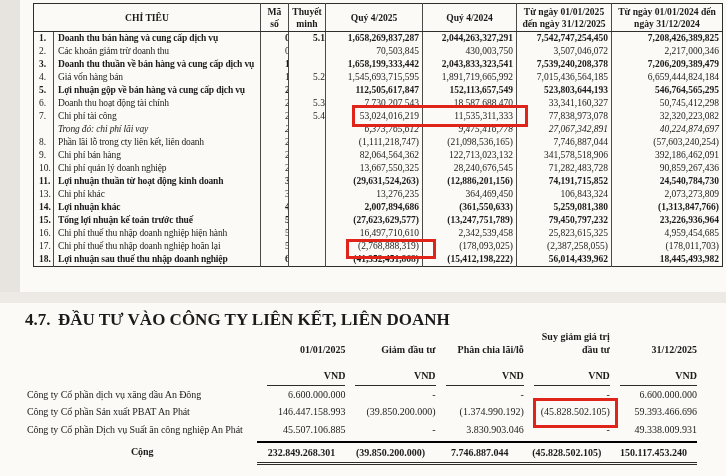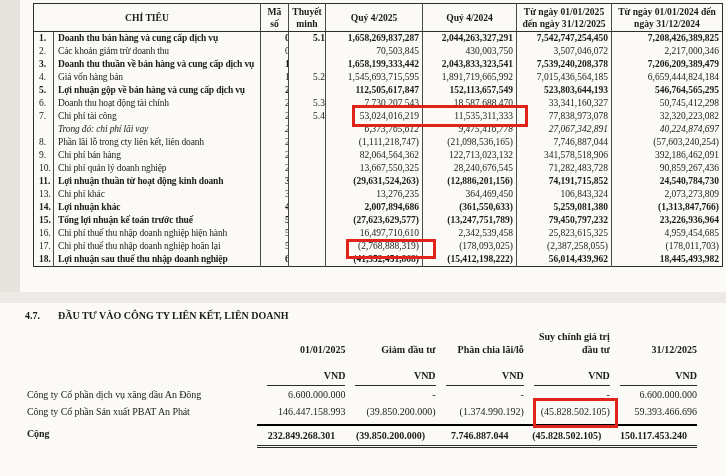--- a/index.html
+++ b/index.html
@@ -26,21 +26,21 @@
   .istable td { height:13px; line-height:13px; padding:0; white-space:nowrap; overflow:hidden; }
   .istable .bl { border-left:1px solid #4a4a4a; }
   .istable td.c-no { padding-left:5px; }
   .istable td.c-label { padding-left:4px; letter-spacing:-0.15px; }
   .istable td.c-code, .istable td.c-note { text-align:center;padding-left:24px; }
   .istable td.v { text-align:right; padding-right:3px; }
   .istable tr.bold { font-weight:bold; }
   .istable tr.italic { font-style:italic; }
 
   
-  .note-head { position:absolute; left:25px; top:310px; font-weight:bold; font-size:10px; }
+  .note-head { position:absolute; left:25px; top:310px; font-weight:bold; font-size:17px; }
   .note-head .nnum { display:inline-block; width:33px; }
 
   
   .invtable {
     position:absolute; left:27px; top:331px; width:670px;
     border-collapse:collapse; table-layout:fixed; font-size:10px;
   }
   .invtable th { vertical-align:bottom; padding:0 0 0 10px; font-weight:bold; }
   .invtable th.name-h { padding:0; }
   .invtable .hcell {
@@ -50,21 +50,21 @@
   .invtable .hcell .t { white-space:pre-line; display:block; }
   .invtable .hcell .u { display:block;margin-top:14px; }
   .invtable td { height:17.5px; line-height:17.5px; padding:0;margin-left:13px; }
   .invtable td.name { white-space:nowrap; overflow:hidden; letter-spacing:-0.1px; }
   .invtable td.num { text-align:right; white-space:nowrap; }
   .invtable tr.total td { height:26px; line-height:26px; font-weight:bold; }
   .invtable tr.total td .tl {
     border-top:2px solid #000000; border-bottom:3px double #2c2c2c;
     line-height:19px; height:19px; margin-top:3px; text-align:center;
   }
-  .invtable tr.total td.name { vertical-align:middle; }
+  .invtable tr.total td.name { vertical-align:middle;text-align:center; }
 
   
   .rbox { position:absolute; border:3px solid #e02419; background:transparent; }
   #rb1 { left:352px; top:105px; width:170px; height:16px; }
   #rb2 { left:346px; top:239px; width:84px;  height:14px; }
   #rb3 { left:533px; top:398px; width:79px;  height:24px; }
 </style>
 </head>
 <body>
 
@@ -306,21 +306,21 @@
           </div>
         </th>
       <th>
           <div class="hcell">
             <span class="t">Phân chia lãi/lỗ</span>
             <span class="u">VND</span>
           </div>
         </th>
       <th>
           <div class="hcell">
-            <span class="t">Suy chính giá trị
+            <span class="t">Suy giảm giá trị
 đầu tư</span>
             <span class="u">VND</span>
           </div>
         </th>
       <th>
           <div class="hcell">
             <span class="t">31/12/2025</span>
             <span class="u">VND</span>
           </div>
         </th>
@@ -336,20 +336,28 @@
         <td class="num">6.600.000.000</td>
       </tr>
       <tr>
         <td class="name">Công ty Cổ phần Sản xuất PBAT An Phát</td>
         <td class="num">146.447.158.993</td>
         <td class="num">(39.850.200.000)</td>
         <td class="num">(1.374.990.192)</td>
         <td class="num">(45.828.502.105)</td>
         <td class="num">59.393.466.696</td>
       </tr>
+      <tr>
+        <td class="name">Công ty Cổ phần Dịch vụ Suất ăn công nghiệp An Phát</td>
+        <td class="num">45.507.106.885</td>
+        <td class="num">-</td>
+        <td class="num">3.830.903.046</td>
+        <td class="num">-</td>
+        <td class="num">49.338.009.931</td>
+      </tr>
       <tr class="total">
         <td class="name">Cộng</td>
         <td class="num">
           <div class="tl">232.849.268.301</div>
         </td>
         <td class="num">
           <div class="tl">(39.850.200.000)</div>
         </td>
         <td class="num">
           <div class="tl">7.746.887.044</div>

